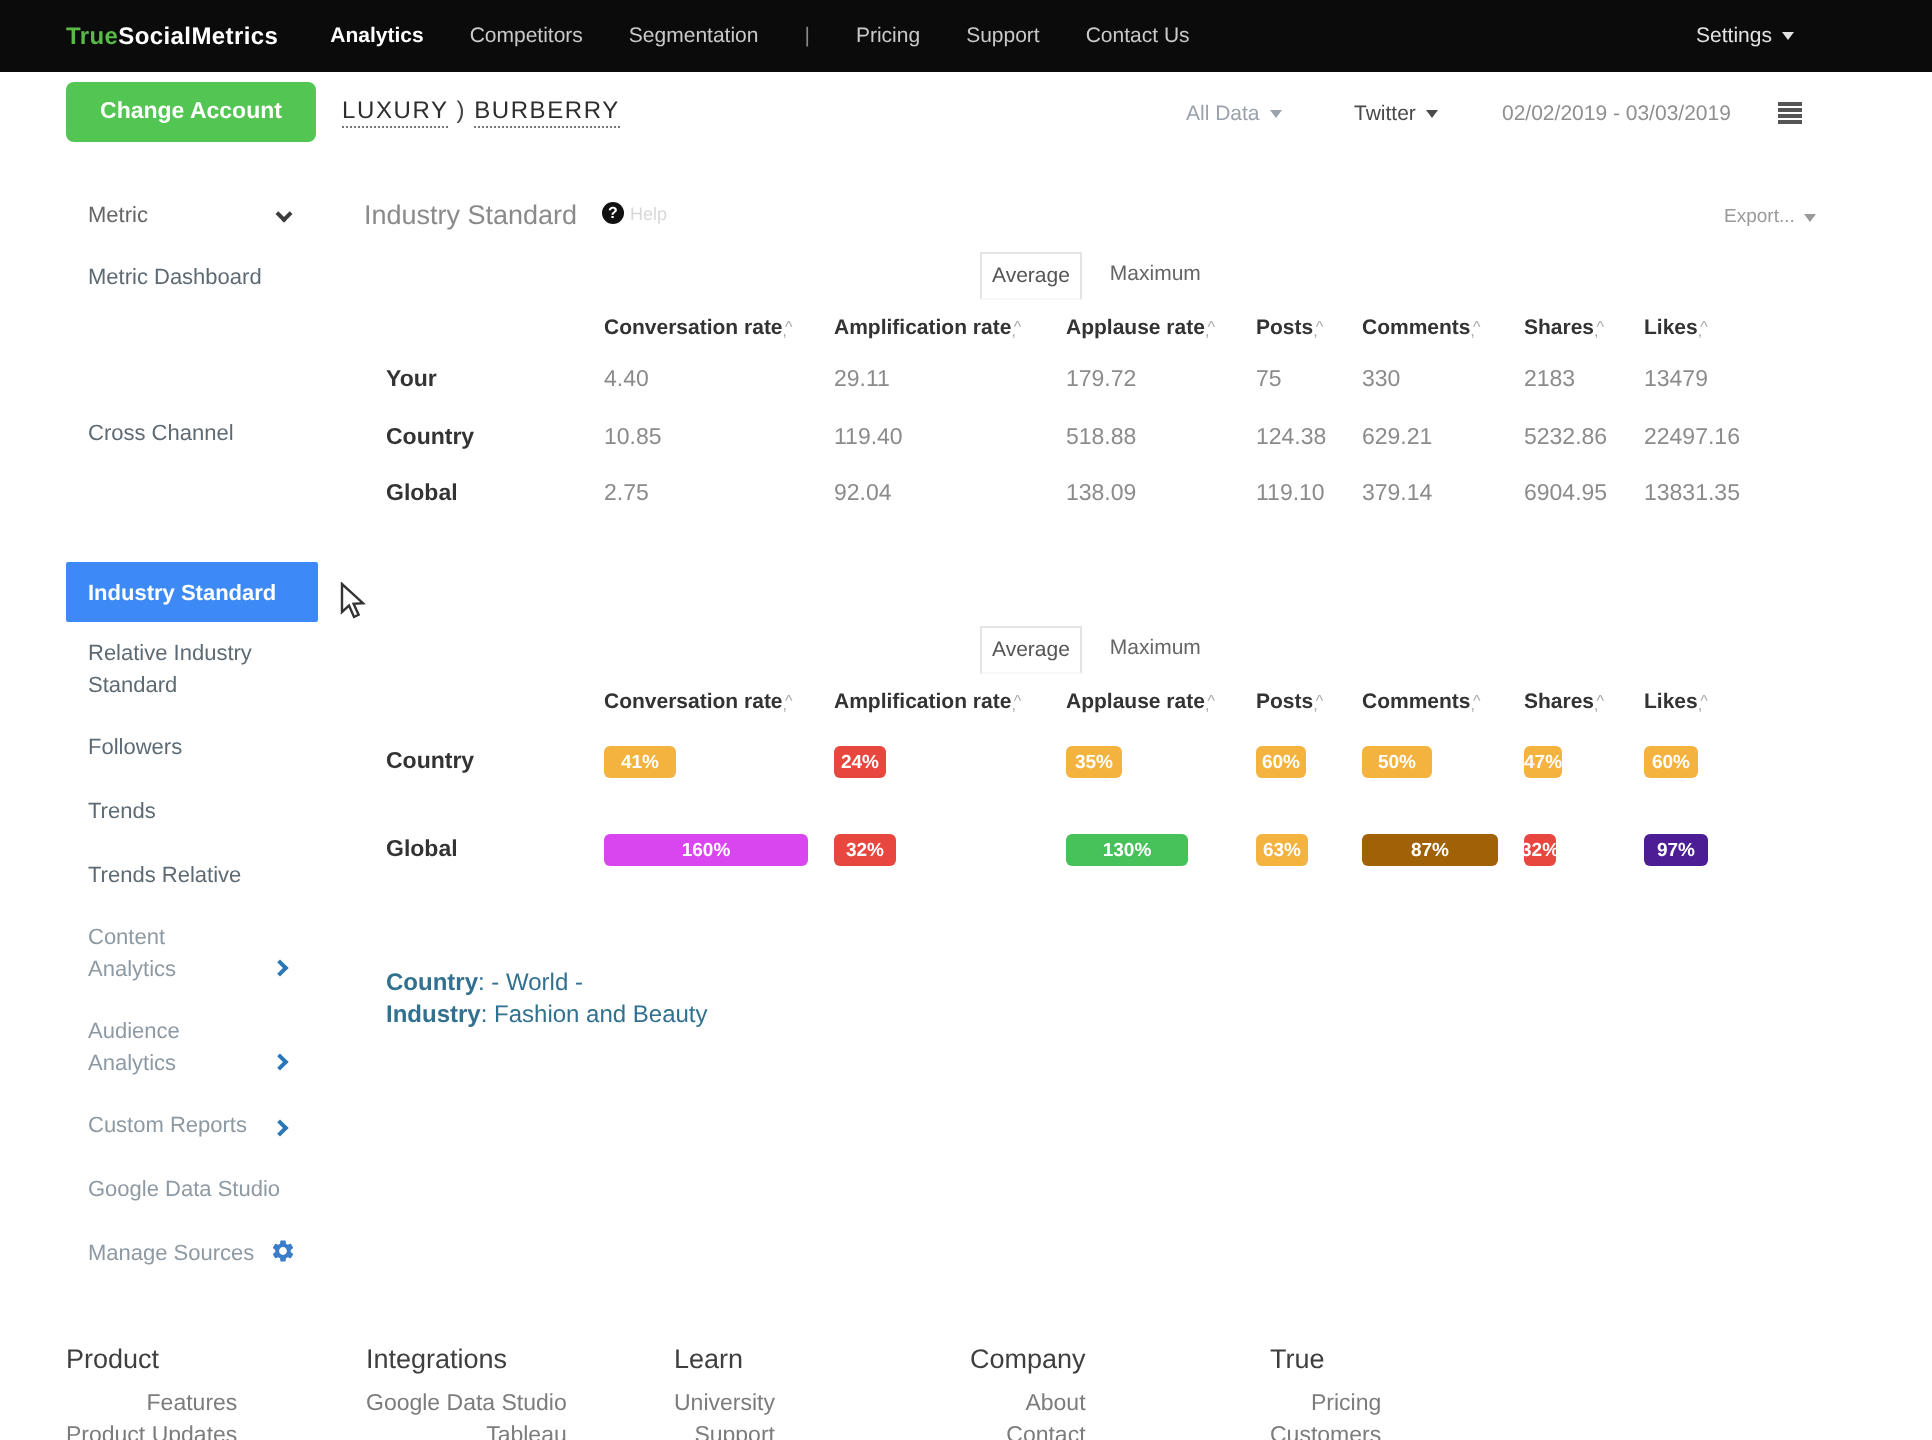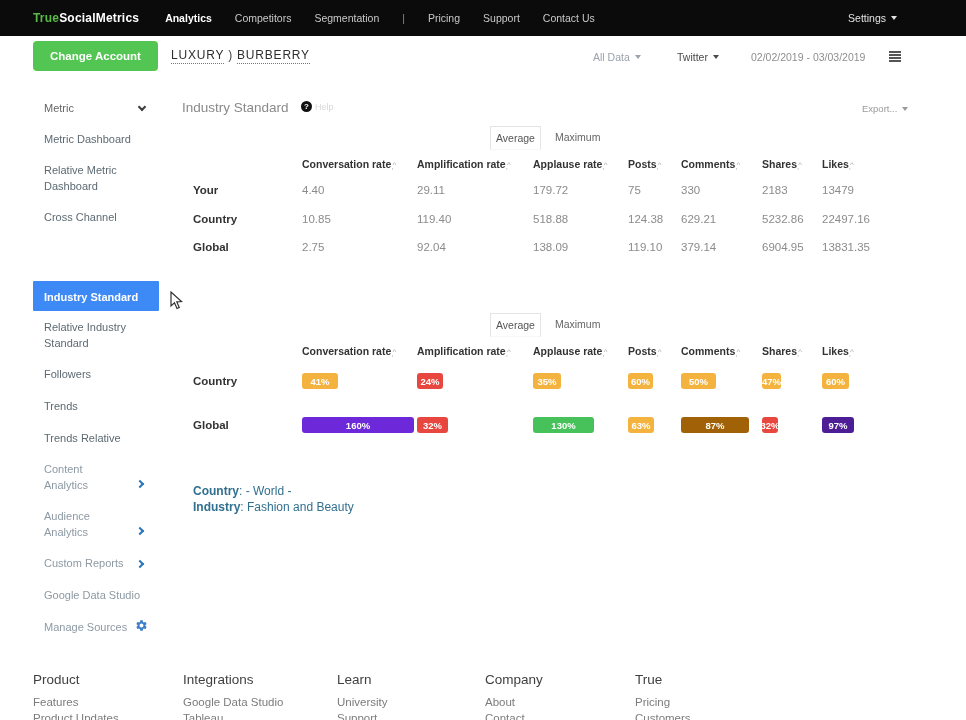--- a/index.html
+++ b/index.html
@@ -68,21 +68,21 @@
 .bcell { display:flex; align-items:center; }
 .badge { height:16px; border-radius:3px; color:#fff; font-size:9.5px; font-weight:bold; display:flex; align-items:center; justify-content:center; white-space:nowrap; overflow:hidden; cursor:default; }
 
 
 .filters { position:absolute; left:193px; top:483px; font-size:12px; color:#31708f; line-height:16px; }
 .filters b { font-weight:bold; }
 
 
 .fcol { position:absolute; top:672px; }
 .fcol .fh { font-size:13.5px; color:#3f3f3f; margin-bottom:8px; }
-.fcol .fi { font-size:11.5px; color:#7c7c7c; line-height:15.5px; cursor:pointer; }
+.fcol .fi { font-size:11.5px; color:#7c7c7c; line-height:15.5px; cursor:pointer;text-align:right; }
 .lang { position:absolute; left:800px; top:674px; width:93px; height:34px; border:1px solid #c9c9c9; border-radius:2px; display:flex; align-items:center; font-size:12px; color:#333; cursor:pointer; background:#fff; }
 .lang .lt { padding-left:13px; flex:1; }
 .lang .lbtn { width:14px; height:100%; border-left:1px solid #c9c9c9; display:flex; align-items:center; justify-content:center; color:#555; }
 .lang .lbtn .caret { margin-left:0; border-top-width:4px; }
 
 .cursor { position:absolute; left:170px; top:291px; pointer-events:none; }
 </style>
 </head>
 <body>
 <div id="page">
@@ -115,21 +115,20 @@
 <div class="network">
       <span>Twitter</span>
       <i class="caret"></i>
     </div>
 <div class="daterange">02/02/2019 - 03/03/2019</div>
 <div class="calicon"></div>
 
 <div class="sidebar">
   <div class="side-head"><span>Metric</span><i class="chev down"></i></div>
   <div class="si" style="top:42px">Metric Dashboard</div>
-  <div class="si narrow" style="top:73px">Relative Metric Dashboard</div>
   <div class="si" style="top:120px">Cross Channel</div>
   <div class="si active">Industry Standard</div>
   <div class="si narrow" style="top:230px">Relative Industry Standard</div>
   <div class="si" style="top:277px">Followers</div>
   <div class="si" style="top:309px">Trends</div>
   <div class="si" style="top:341px">Trends Relative</div>
   <div class="si narrow2 light" style="top:372px">Content Analytics</div>
   <i class="chev right" style="left:104px; top:391px;"></i>
   <div class="si narrow2 light" style="top:419px">Audience Analytics</div>
   <i class="chev right" style="left:104px; top:438px;"></i>
@@ -234,21 +233,21 @@
     <span class="bcell c6">
           <span class="badge" style="width: 19px; background: rgb(243, 179, 62);">47%</span>
         </span>
     <span class="bcell c7">
           <span class="badge" style="width: 27px; background: rgb(243, 179, 62);">60%</span>
         </span>
   </div>
   <div class="trow2" style="top:104px">
     <span class="rl">Global</span>
     <span class="bcell c1">
-          <span class="badge" style="width: 112px; background: #6d28d9;">160%</span>
+          <span class="badge" style="width: 102px; background: #d946ef;">160%</span>
         </span>
     <span class="bcell c2">
           <span class="badge" style="width: 31px; background: rgb(232, 71, 63);">32%</span>
         </span>
     <span class="bcell c3">
           <span class="badge" style="width: 61px; background: rgb(71, 193, 90);">130%</span>
         </span>
     <span class="bcell c4">
           <span class="badge" style="width: 26px; background: rgb(243, 179, 62);">63%</span>
         </span>

